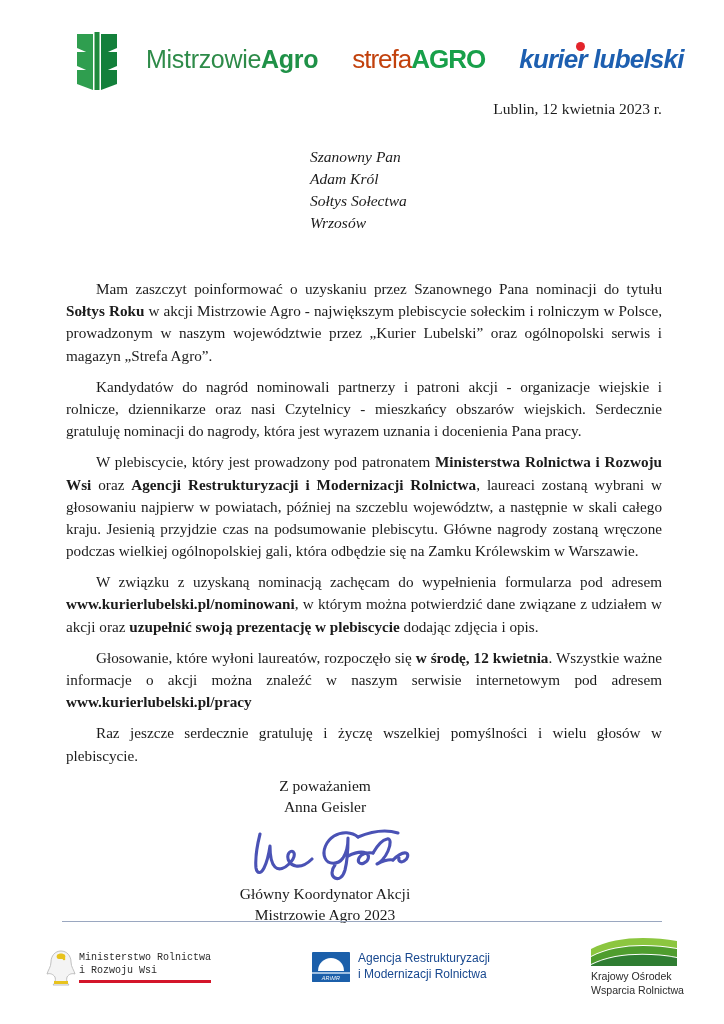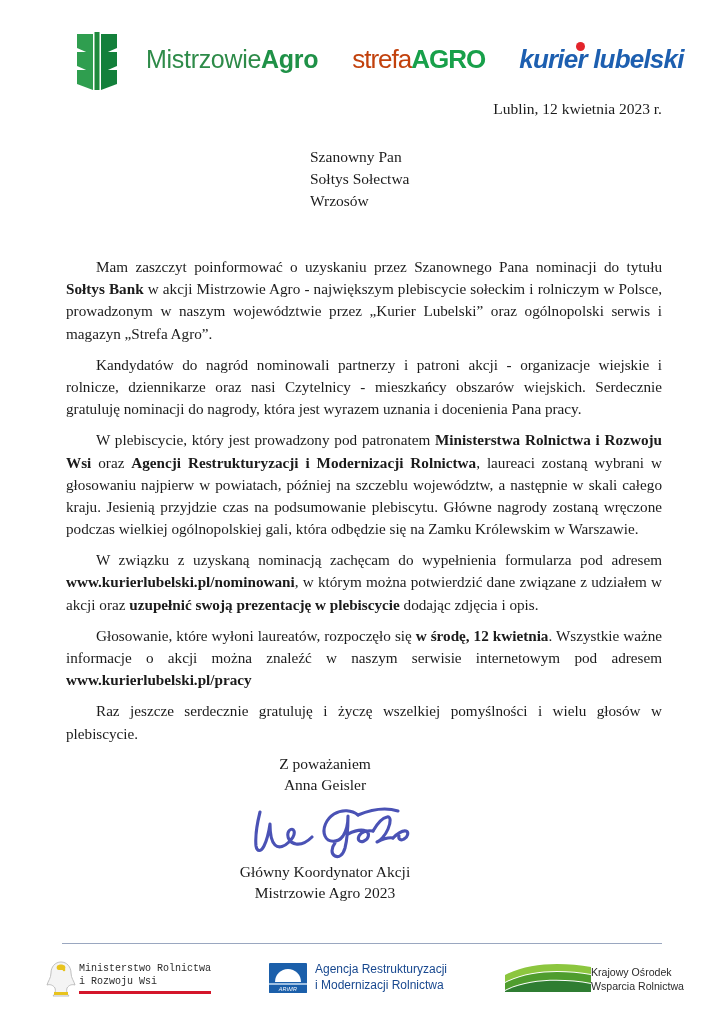--- a/index.html
+++ b/index.html
@@ -36,21 +36,21 @@
   }
   .kurier-dot {
     position:absolute; width:9px; height:9px; border-radius:50%;
     background:#e3242b; left:57px; top:-2px;
   }
 
   
   .date-line { text-align:right; padding: 22px 62px 0 0; font-size:15.5px; }
 
   
-  .addressee { margin: 28px 16px 0 310px; font-size:15.5px; line-height:1.42; }
+  .addressee { margin: 28px 16px 0 310px; font-size:15.5px; line-height:1.42;font-style:italic; }
   .addressee div { white-space:nowrap; }
 
   
   .body-text { margin: 44px 62px 0 66px; }
   .body-text p {
     margin:0 0 9px 0;
     font-size:15.2px;
     line-height:1.46;
     text-align:justify;
     text-indent:30px;
@@ -114,21 +114,21 @@
   .pko-dot {
     position:absolute; width:8px; height:8px; border-radius:50%;
     background:#e2242b; left:13px; top:0px;
   }
   .pko-text {
     font-family:"Liberation Sans","DejaVu Sans",sans-serif;
     font-size:13px; color:#15325e; margin-left:6px;
   }
 
   
-  .kowr-wrap { display:flex; align-items:flex-start; }
+  .kowr-wrap { display:flex; flex-direction:column; align-items:flex-start; }
   .kowr-mark { width:86px; height:30px; }
   .kowr-text {
     font-family:"Liberation Sans","DejaVu Sans",sans-serif;
     font-size:10.6px; color:#2b2b2b; line-height:1.32; margin-top:4px;
   }
 </style>
 </head>
 <body>
 
 <div class="page">
@@ -145,26 +145,27 @@
     </svg>
     <div class="brand-mistrzowie"><span>Mistrzowie</span><b>Agro</b></div>
     <div class="brand-strefa"><span class="s1">strefa</span><span class="s2">AGRO</span></div>
     <div class="brand-kurier"><span class="kurier-dot"></span><span>kurier lubelski</span></div>
   </div>
 
   <div class="date-line">Lublin, 12 kwietnia 2023 r.</div>
 
   <div class="addressee">
     <div>Szanowny Pan</div>
+    <div>Adam Król</div>
     <div>Sołtys Sołectwa</div>
     <div>Wrzosów</div>
   </div>
 
   <div class="body-text">
-    <p><span>Mam zaszczyt poinformować o uzyskaniu przez Szanownego Pana nominacji do tytułu </span><b>Sołtys Bank</b><span> w akcji Mistrzowie Agro - największym plebiscycie sołeckim i rolniczym w Polsce, prowadzonym w naszym województwie przez „Kurier Lubelski” oraz ogólnopolski serwis i magazyn „Strefa Agro”.</span></p>
+    <p><span>Mam zaszczyt poinformować o uzyskaniu przez Szanownego Pana nominacji do tytułu </span><b>Sołtys Roku</b><span> w akcji Mistrzowie Agro - największym plebiscycie sołeckim i rolniczym w Polsce, prowadzonym w naszym województwie przez „Kurier Lubelski” oraz ogólnopolski serwis i magazyn „Strefa Agro”.</span></p>
 
     <p>Kandydatów do nagród nominowali partnerzy i patroni akcji - organizacje wiejskie i rolnicze, dziennikarze oraz nasi Czytelnicy - mieszkańcy obszarów wiejskich. Serdecznie gratuluję nominacji do nagrody, która jest wyrazem uznania i docenienia Pana pracy.</p>
 
     <p><span>W plebiscycie, który jest prowadzony pod patronatem </span><b>Ministerstwa Rolnictwa i Rozwoju Wsi</b><span> oraz </span><b>Agencji Restrukturyzacji i Modernizacji Rolnictwa</b><span>, laureaci zostaną wybrani w głosowaniu najpierw w powiatach, później na szczeblu województw, a następnie w skali całego kraju. Jesienią przyjdzie czas na podsumowanie plebiscytu. Główne nagrody zostaną wręczone podczas wielkiej ogólnopolskiej gali, która odbędzie się na Zamku Królewskim w Warszawie.</span></p>
 
     <p><span>W związku z uzyskaną nominacją zachęcam do wypełnienia formularza pod adresem </span><b>www.kurierlubelski.pl/nominowani</b><span>, w którym można potwierdzić dane związane z udziałem w akcji oraz </span><b>uzupełnić swoją prezentację w plebiscycie</b><span> dodając zdjęcia i opis.</span></p>
 
     <p><span>Głosowanie, które wyłoni laureatów, rozpoczęło się </span><b>w środę, 12 kwietnia</b><span>. Wszystkie ważne informacje o akcji można znaleźć w naszym serwisie internetowym pod adresem </span><b>www.kurierlubelski.pl/pracy</b></p>
 
     <p class="gap-before">Raz jeszcze serdecznie gratuluję i życzę wszelkiej pomyślności i wielu głosów w plebiscycie.</p>

